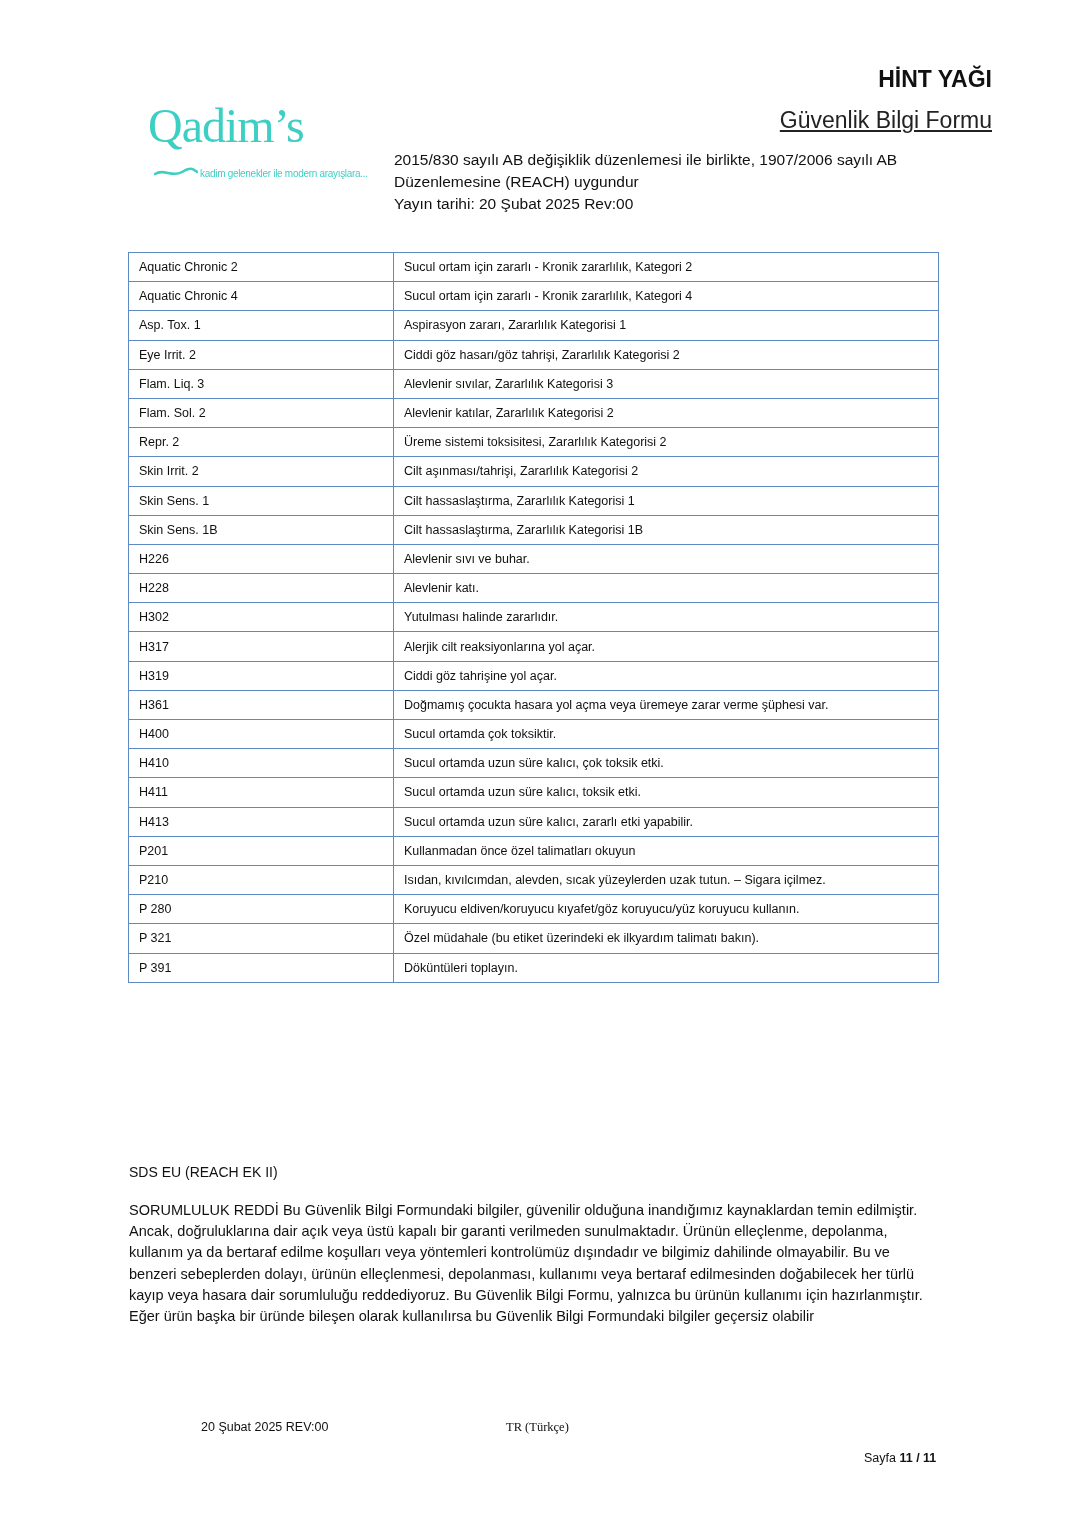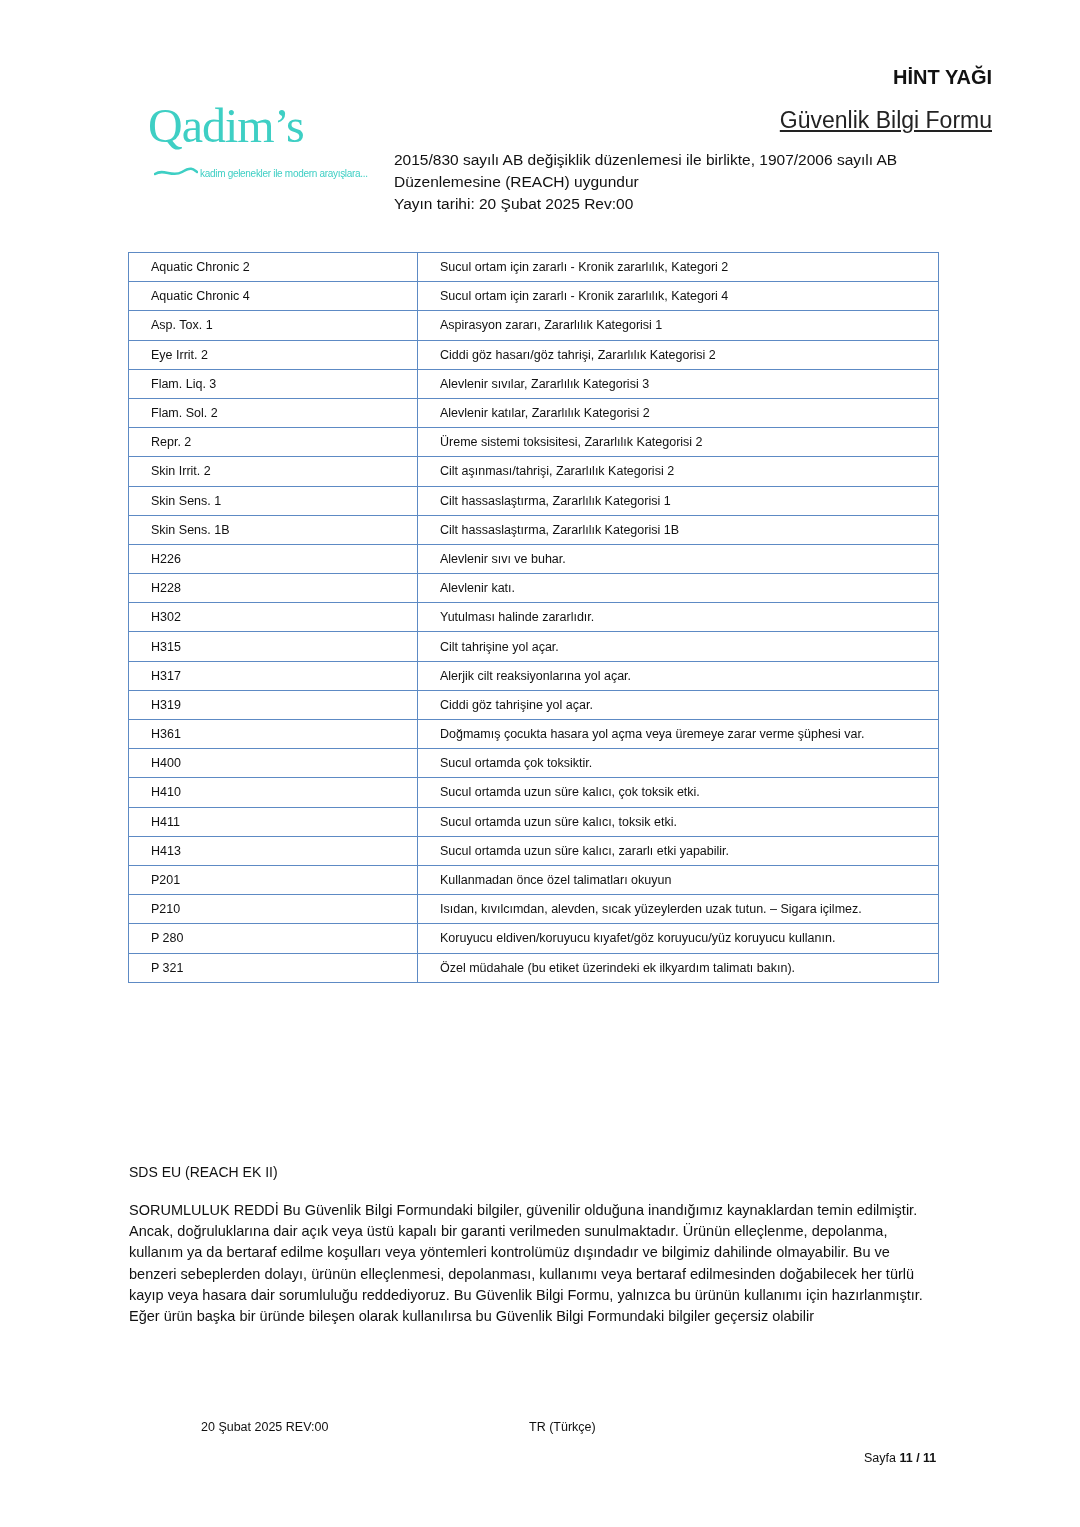--- a/index.html
+++ b/index.html
@@ -3,33 +3,33 @@
 <meta charset="utf-8">
 <style>
   html, body { margin: 0; padding: 0; background: #ffffff; }
   body { width: 1080px; height: 1527px; position: relative; overflow: hidden;
          font-family: "Liberation Sans", "DejaVu Sans", sans-serif; color: #111; }
   .logo { position: absolute; left: 148px; top: 108px; width: 240px; height: 80px; }
   .logo-word { position: absolute; left: 0; top: -6px; font-family: "Liberation Serif", "DejaVu Serif", serif;
                font-size: 48px; color: #3ecfc4; letter-spacing: -1px; line-height: 1; }
   .logo-tag { position: absolute; left: 52px; top: 60px; font-size: 10px; color: #3ecfc4; letter-spacing: -0.3px; white-space: nowrap; }
   .logo-swash { position: absolute; left: 6px; top: 58px; width: 44px; height: 12px; }
-  .title { position: absolute; right: 88px; top: 66px; font-size: 20px; font-weight: bold; color: #111; text-align: right; }
+  .title { position: absolute; right: 88px; top: 66px; font-size: 23px; font-weight: bold; color: #111; text-align: right; }
   .subtitle { position: absolute; right: 88px; top: 107px; font-size: 23px; color: #222; text-align: right; text-decoration: underline; }
   .reg { position: absolute; left: 394px; top: 149px; font-size: 15.5px; line-height: 22px; color: #111; }
   .reg div { white-space: nowrap; }
   table.haz { position: absolute; left: 128px; top: 252px; width: 811px; border-collapse: collapse; }
-  table.haz td { border: 1.5px solid #5d8ac4; height: 28.2px; padding: 0 22px; font-size: 12.5px; color: #111; vertical-align: middle; }
+  table.haz td { border: 1.5px solid #5d8ac4; height: 28.2px; padding: 0 10px; font-size: 12.5px; color: #111; vertical-align: middle; }
   table.haz td.code { width: 244px; }
   .sds { position: absolute; left: 129px; top: 1164px; font-size: 14px; color: #111; }
   .disc { position: absolute; left: 129px; top: 1200px; width: 820px; font-size: 14.5px; line-height: 21.2px; color: #111; }
   .disc div { white-space: nowrap; }
   .foot { position: absolute; top: 1420px; font-size: 12.5px; color: #111; }
   .foot.left { left: 201px; }
-  .foot.mid { left: 529px; }
+  .foot.mid { left: 506px; font-family: Liberation Serif, serif; }
   .foot.right { left: 864px; margin-top: 31px; }
   .foot b { font-weight: bold; }
 </style>
 </head>
 <body>
 
 <div class="logo">
   <div class="logo-word">Qadim’s</div>
   <svg class="logo-swash" viewBox="0 0 44 12">
     <path d="M1 8 C 10 2, 18 12, 28 6 S 40 4, 43 6" stroke="#3ecfc4" stroke-width="2.5" fill="none" stroke-linecap="round"></path>
@@ -94,24 +94,20 @@
       </tr>
     <tr>
         <td class="code">H228</td>
         <td>Alevlenir katı.</td>
       </tr>
     <tr>
         <td class="code">H302</td>
         <td>Yutulması halinde zararlıdır.</td>
       </tr>
     <tr>
-        <td class="code">H315</td>
-        <td>Cilt tahrişine yol açar.</td>
-      </tr>
-    <tr>
         <td class="code">H317</td>
         <td>Alerjik cilt reaksiyonlarına yol açar.</td>
       </tr>
     <tr>
         <td class="code">H319</td>
         <td>Ciddi göz tahrişine yol açar.</td>
       </tr>
     <tr>
         <td class="code">H361</td>
         <td>Doğmamış çocukta hasara yol açma veya üremeye zarar verme şüphesi var.</td>
@@ -141,20 +137,24 @@
         <td>Isıdan, kıvılcımdan, alevden, sıcak yüzeylerden uzak tutun. – Sigara içilmez.</td>
       </tr>
     <tr>
         <td class="code">P 280</td>
         <td>Koruyucu eldiven/koruyucu kıyafet/göz koruyucu/yüz koruyucu kullanın.</td>
       </tr>
     <tr>
         <td class="code">P 321</td>
         <td>Özel müdahale (bu etiket üzerindeki ek ilkyardım talimatı bakın).</td>
       </tr>
+    <tr>
+        <td class="code">P 391</td>
+        <td>Döküntüleri toplayın.</td>
+      </tr>
   </tbody>
 </table>
 
 <div class="sds">SDS EU (REACH EK II)</div>
 
 <div class="disc">
   <div>SORUMLULUK REDDİ Bu Güvenlik Bilgi Formundaki bilgiler, güvenilir olduğuna inandığımız kaynaklardan temin edilmiştir.</div>
   <div>Ancak, doğruluklarına dair açık veya üstü kapalı bir garanti verilmeden sunulmaktadır. Ürünün elleçlenme, depolanma,</div>
   <div>kullanım ya da bertaraf edilme koşulları veya yöntemleri kontrolümüz dışındadır ve bilgimiz dahilinde olmayabilir. Bu ve</div>
   <div>benzeri sebeplerden dolayı, ürünün elleçlenmesi, depolanması, kullanımı veya bertaraf edilmesinden doğabilecek her türlü</div>

